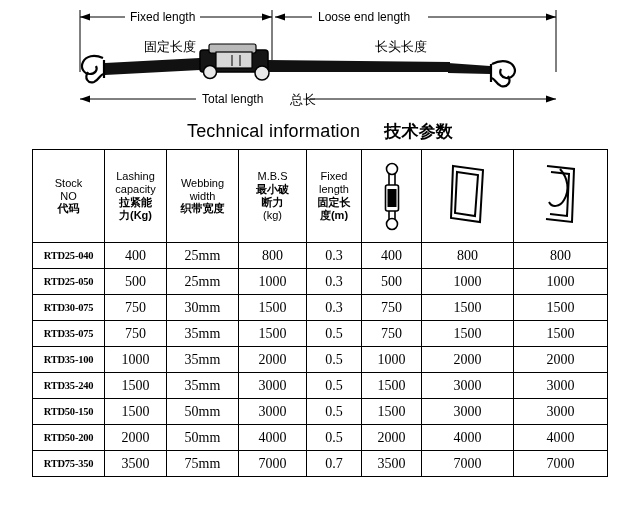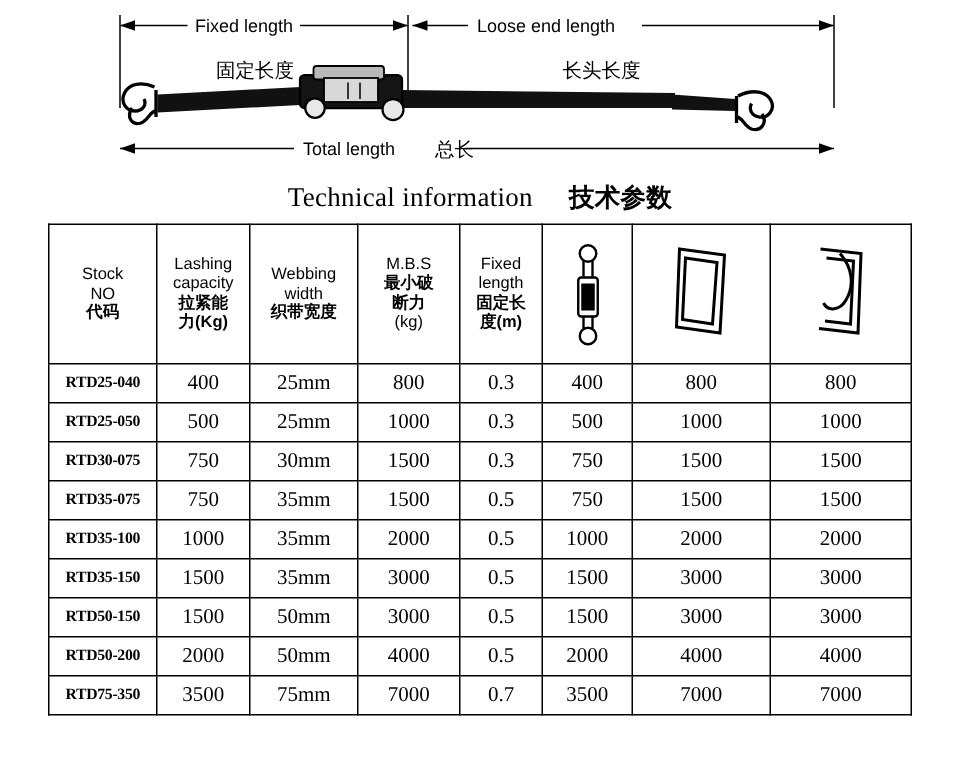--- a/index.html
+++ b/index.html
@@ -36,21 +36,21 @@
   }
 
   
   #title-row {
     text-align: center;
     font-size: 18px;
     padding: 2px 0 6px 0;
     letter-spacing: .2px;
   }
   #title-row .en {
-    font-family: Liberation Serif, serif;
+    font-family: Liberation Sans, sans-serif;
   }
   #title-row .cn {
     font-family: "Liberation Sans", sans-serif;
     font-weight: bold;
     font-size: 17px;
     margin-left: 24px;
   }
 
   
   #spec-table {
@@ -293,21 +293,21 @@
       <td class="code">RTD35-100</td>
       <td>1000</td>
       <td>35mm</td>
       <td>2000</td>
       <td>0.5</td>
       <td>1000</td>
       <td>2000</td>
       <td>2000</td>
     </tr>
     <tr>
-      <td class="code">RTD35-150</td>
+      <td class="code">RTD35-240</td>
       <td>1500</td>
       <td>35mm</td>
       <td>3000</td>
       <td>0.5</td>
       <td>1500</td>
       <td>3000</td>
       <td>3000</td>
     </tr>
     <tr>
       <td class="code">RTD50-150</td>

